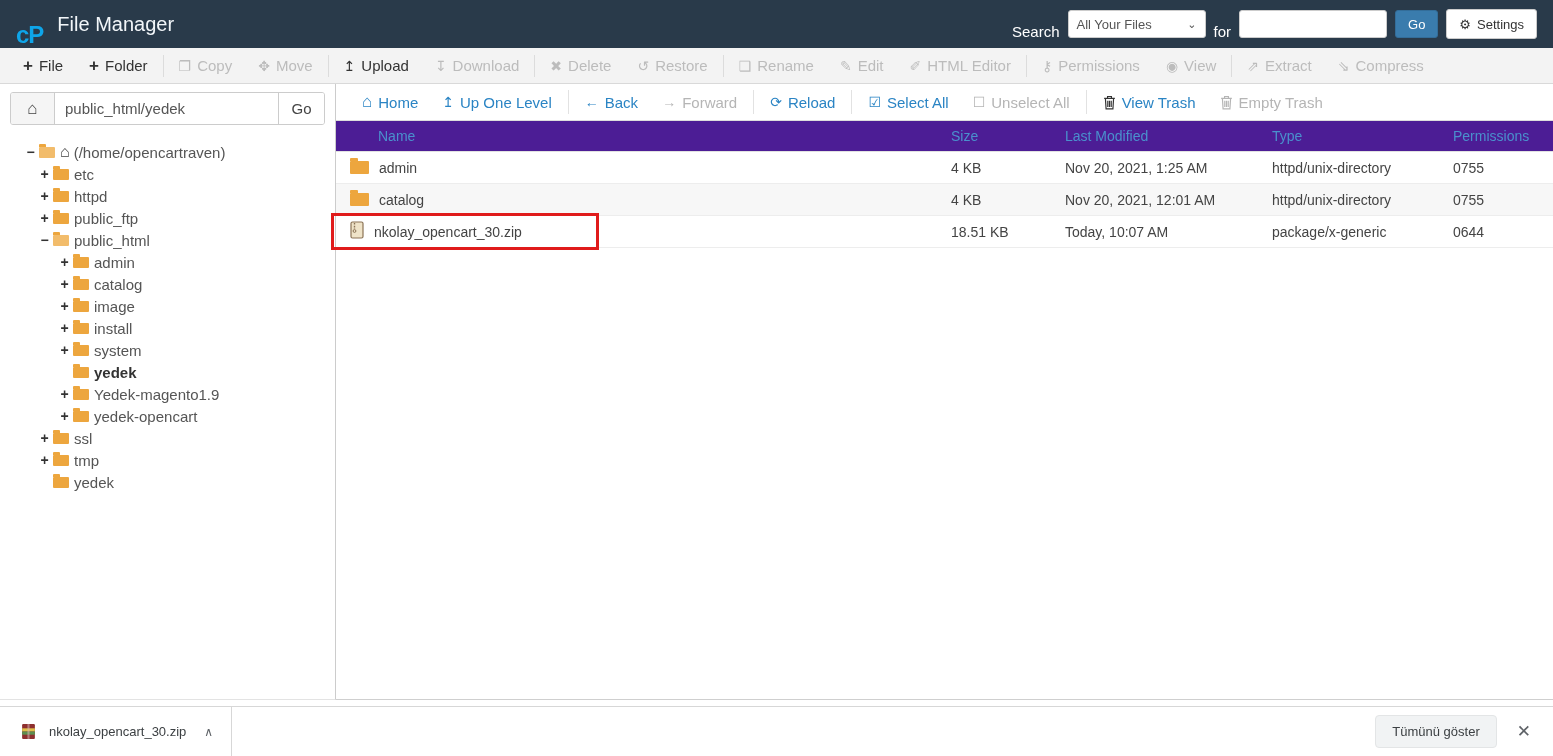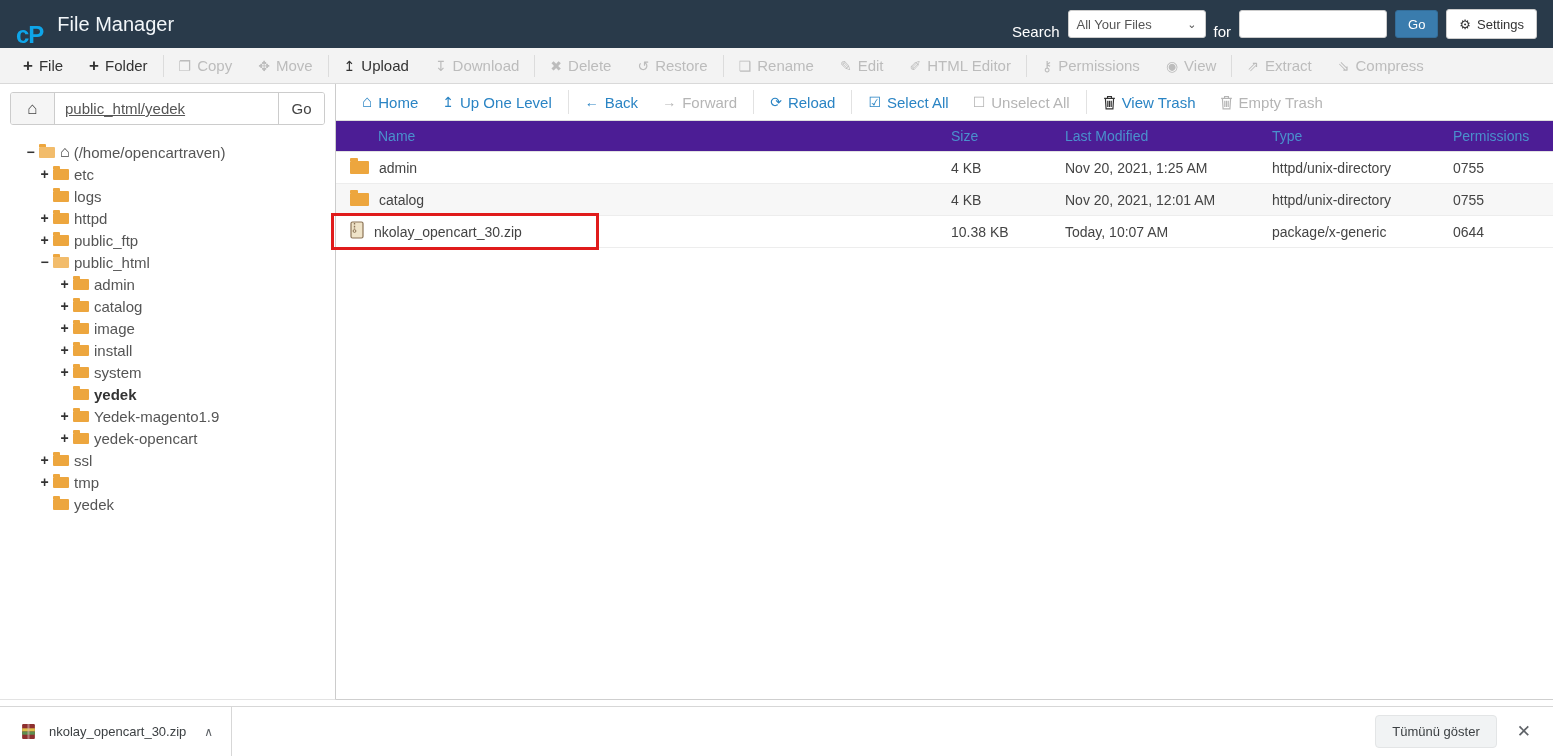--- a/index.html
+++ b/index.html
@@ -41,21 +41,21 @@
 
   
   .sidebar { width:336px; border-right:1px solid #ccc; border-bottom:1px solid #e3e3e3;
     padding:8px 10px 0 10px; overflow:hidden; }
   .path-row { display:flex; height:33px; border:1px solid #ccc; border-radius:3px;
     overflow:hidden; background:#fff; }
   .path-home-btn { width:44px; background:#f5f5f5; border-right:1px solid #ccc;
     display:flex; align-items:center; justify-content:center; font-size:17px;
     color:#444; cursor:pointer; }
   .path-input { flex:1; border:none; outline:none; padding:0 10px; font-size:15px;
-    color:#555; min-width:0;text-decoration:underline; }
+    color:#555; min-width:0; }
   .path-go-btn { width:46px; background:#fff; border-left:1px solid #ccc; border:none;
     border-left:1px solid #ccc; font-size:15px; color:#444; cursor:pointer; }
   .collapse-btn { margin-top:8px; width:100%; height:31px; background:#fff;
     border:1px solid #ccc; border-radius:3px; font-size:15px; color:#444; cursor:pointer; }
   .tree { margin-top:16px; font-size:15px; color:#555; }
   .tree-row { display:flex; align-items:center; height:22px; cursor:pointer; white-space:nowrap; }
   .tree-toggle { width:13px; text-align:center; font-weight:bold; color:#333;
     font-size:14px; flex:0 0 13px; }
   .folder-ico { width:16px; height:11px; background:#eda63e; border-radius:1px;
     position:relative; margin:0 5px 0 2px; flex:0 0 16px; }
@@ -213,25 +213,20 @@
         <div class="tree-row" style="padding-left: 14px;">
           <span class="tree-toggle">−</span>
           <span class="folder-ico open"></span>
           <span class="tree-home-ico">⌂</span>
           <span class="tree-label">(/home/opencartraven)</span>
         </div>
         <div class="tree-row" style="padding-left: 28px;">
           <span class="tree-toggle">+</span>
           <span class="folder-ico"></span>
           <span class="tree-label">etc</span>
-        </div>
-        <div class="tree-row" style="padding-left: 28px;">
-          <span class="tree-toggle"></span>
-          <span class="folder-ico"></span>
-          <span class="tree-label">logs</span>
         </div>
         <div class="tree-row" style="padding-left: 28px;">
           <span class="tree-toggle">+</span>
           <span class="folder-ico"></span>
           <span class="tree-label">httpd</span>
         </div>
         <div class="tree-row" style="padding-left: 28px;">
           <span class="tree-toggle">+</span>
           <span class="folder-ico"></span>
           <span class="tree-label">public_ftp</span>
@@ -381,21 +376,21 @@
           </div>
           <div class="ft-row">
             <div class="c-name">
               <span class="zip-ico"><svg width="14" height="18" viewBox="0 0 14 18">
                   <rect x="1" y="1" width="12" height="16" rx="1.5" fill="#efe3c8" stroke="#8b7355" stroke-width="1.2"></rect>
                   <path d="M4.5 2v6" stroke="#8b7355" stroke-width="1.4" stroke-dasharray="1.6 1.2"></path>
                   <circle cx="4.5" cy="10" r="1.4" fill="none" stroke="#8b7355" stroke-width="1"></circle>
                 </svg></span>
               <span>nkolay_opencart_30.zip</span>
             </div>
-            <div class="c-size">10.38 KB</div>
+            <div class="c-size">18.51 KB</div>
             <div class="c-mod">Today, 10:07 AM</div>
             <div class="c-type">package/x-generic</div>
             <div class="c-perm">0644</div>
             <div class="red-box"></div>
           </div>
         </div>
     </div>
   </div>
 </div>
 

